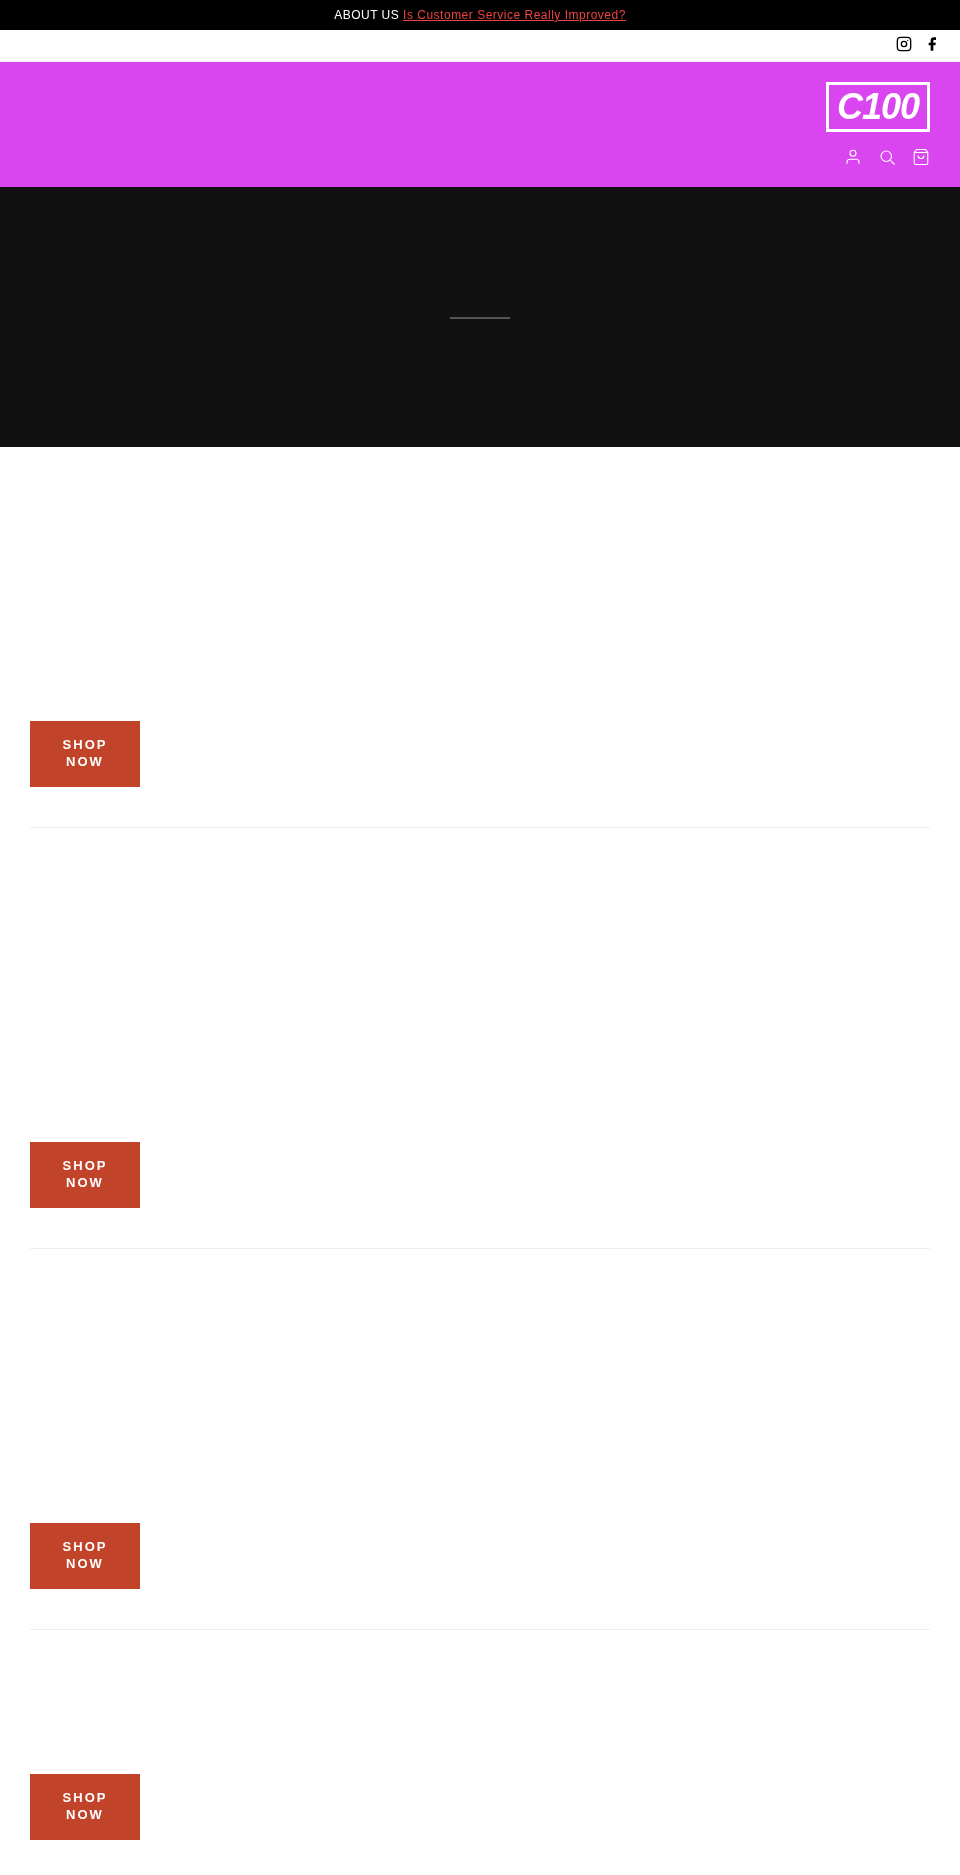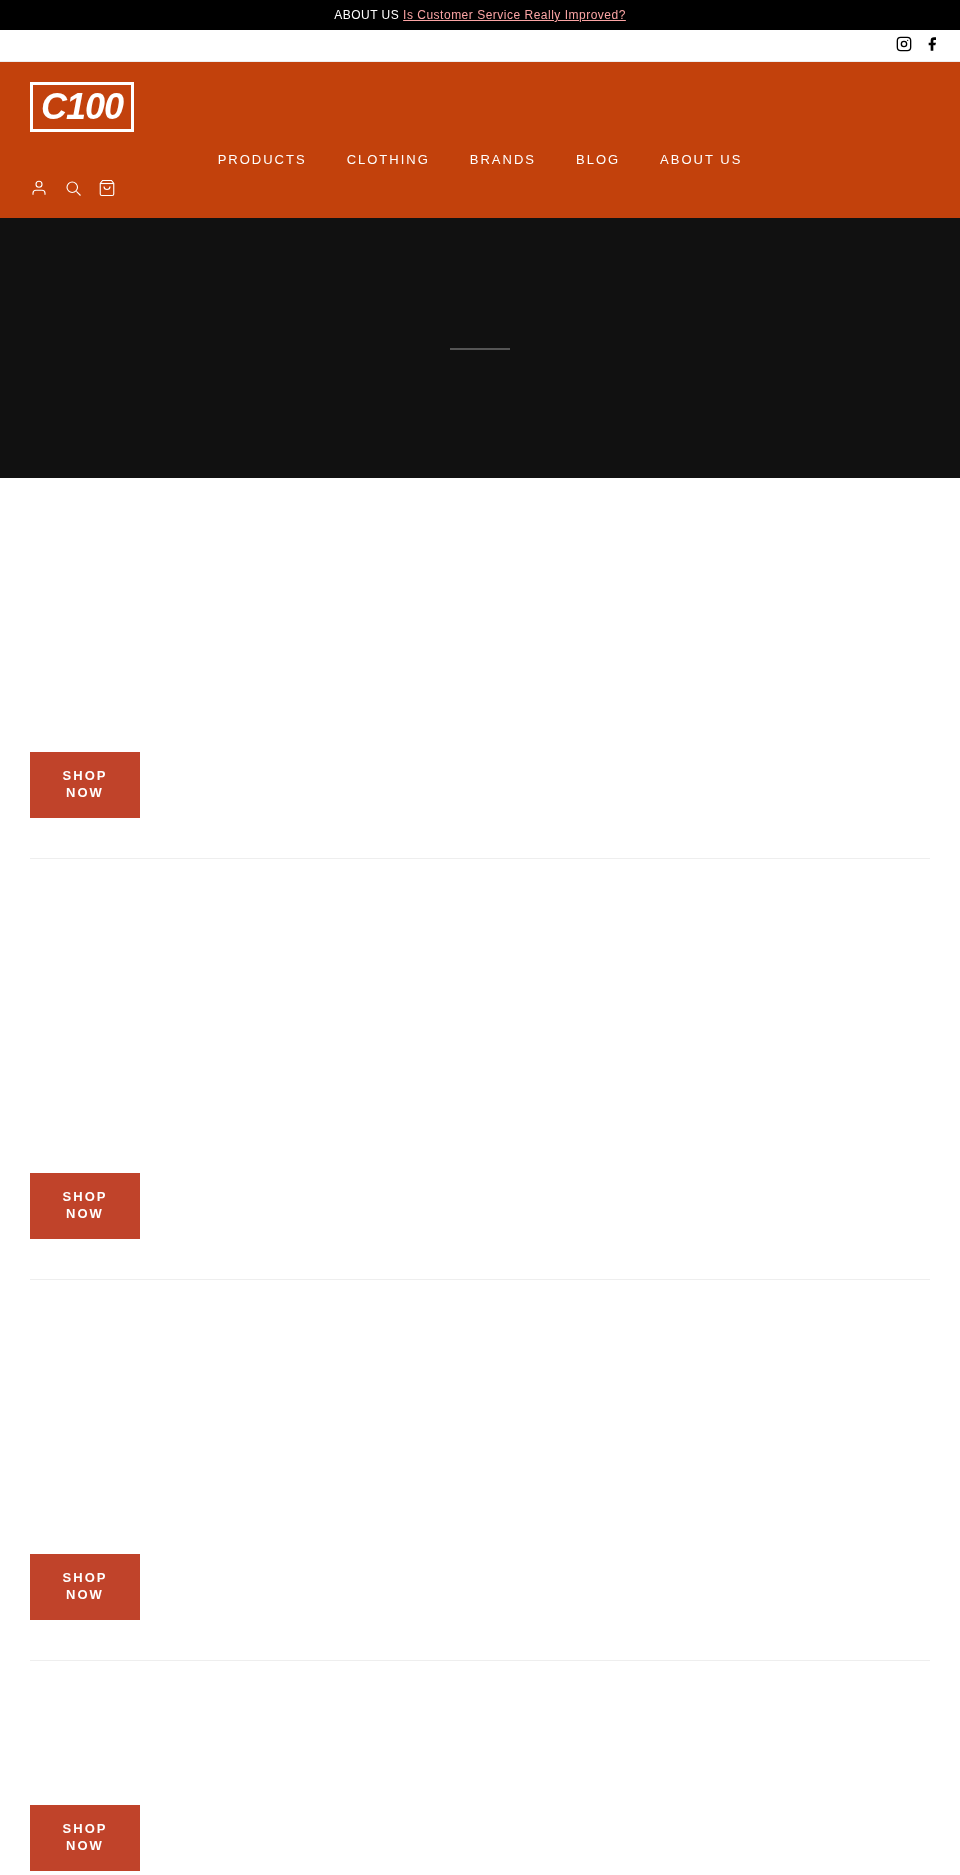--- a/index.html
+++ b/index.html
@@ -13,21 +13,21 @@
     
     .announcement-bar {
       background: #000;
       color: #fff;
       text-align: center;
       padding: 8px 20px;
       font-size: 12px;
       letter-spacing: 0.5px;
     }
     .announcement-bar a {
-      color: #fca5a5;
+      color: #ef4444;
       text-decoration: underline;
     }
 
     
     .social-bar {
       background: #fff;
       display: flex;
       justify-content: flex-end;
       align-items: center;
       padding: 6px 20px;
@@ -35,24 +35,24 @@
     }
     .social-bar .social-icon {
       margin-left: 12px;
       font-size: 14px;
       color: #000;
       cursor: pointer;
     }
 
     
     .header {
-      background: #c2410c;
+      background: #d946ef;
       display: flex;
       flex-direction: column;
-      align-items: flex-start;
+      align-items: flex-end;
       padding: 20px 30px 0 30px;
     }
 
     .logo-area {
       display: flex;
       align-items: center;
       margin-bottom: 10px;
     }
 
     .logo-text {
@@ -203,27 +203,20 @@
     </svg>
   </span>
 </div>
 
 <div class="header">
 
   <div class="logo-area">
     <div class="logo-text">C100</div>
   </div>
 
-  <div class="nav-row">
-    <a class="nav-item" href="#">PRODUCTS</a>
-    <a class="nav-item" href="#">CLOTHING</a>
-    <a class="nav-item" href="#">BRANDS</a>
-    <a class="nav-item" href="#">BLOG</a>
-    <a class="nav-item" href="#">ABOUT US</a>
-  </div>
 
   <div class="nav-icons-row">
     <button class="nav-icon-btn" title="Account">
       
       <svg width="18" height="18" viewBox="0 0 24 24" fill="none" stroke="#fff" stroke-width="1.5">
         <path d="M20 21v-2a4 4 0 0 0-4-4H8a4 4 0 0 0-4 4v2"></path>
         <circle cx="12" cy="7" r="4"></circle>
       </svg>
     </button>
     <button class="nav-icon-btn" title="Search">

